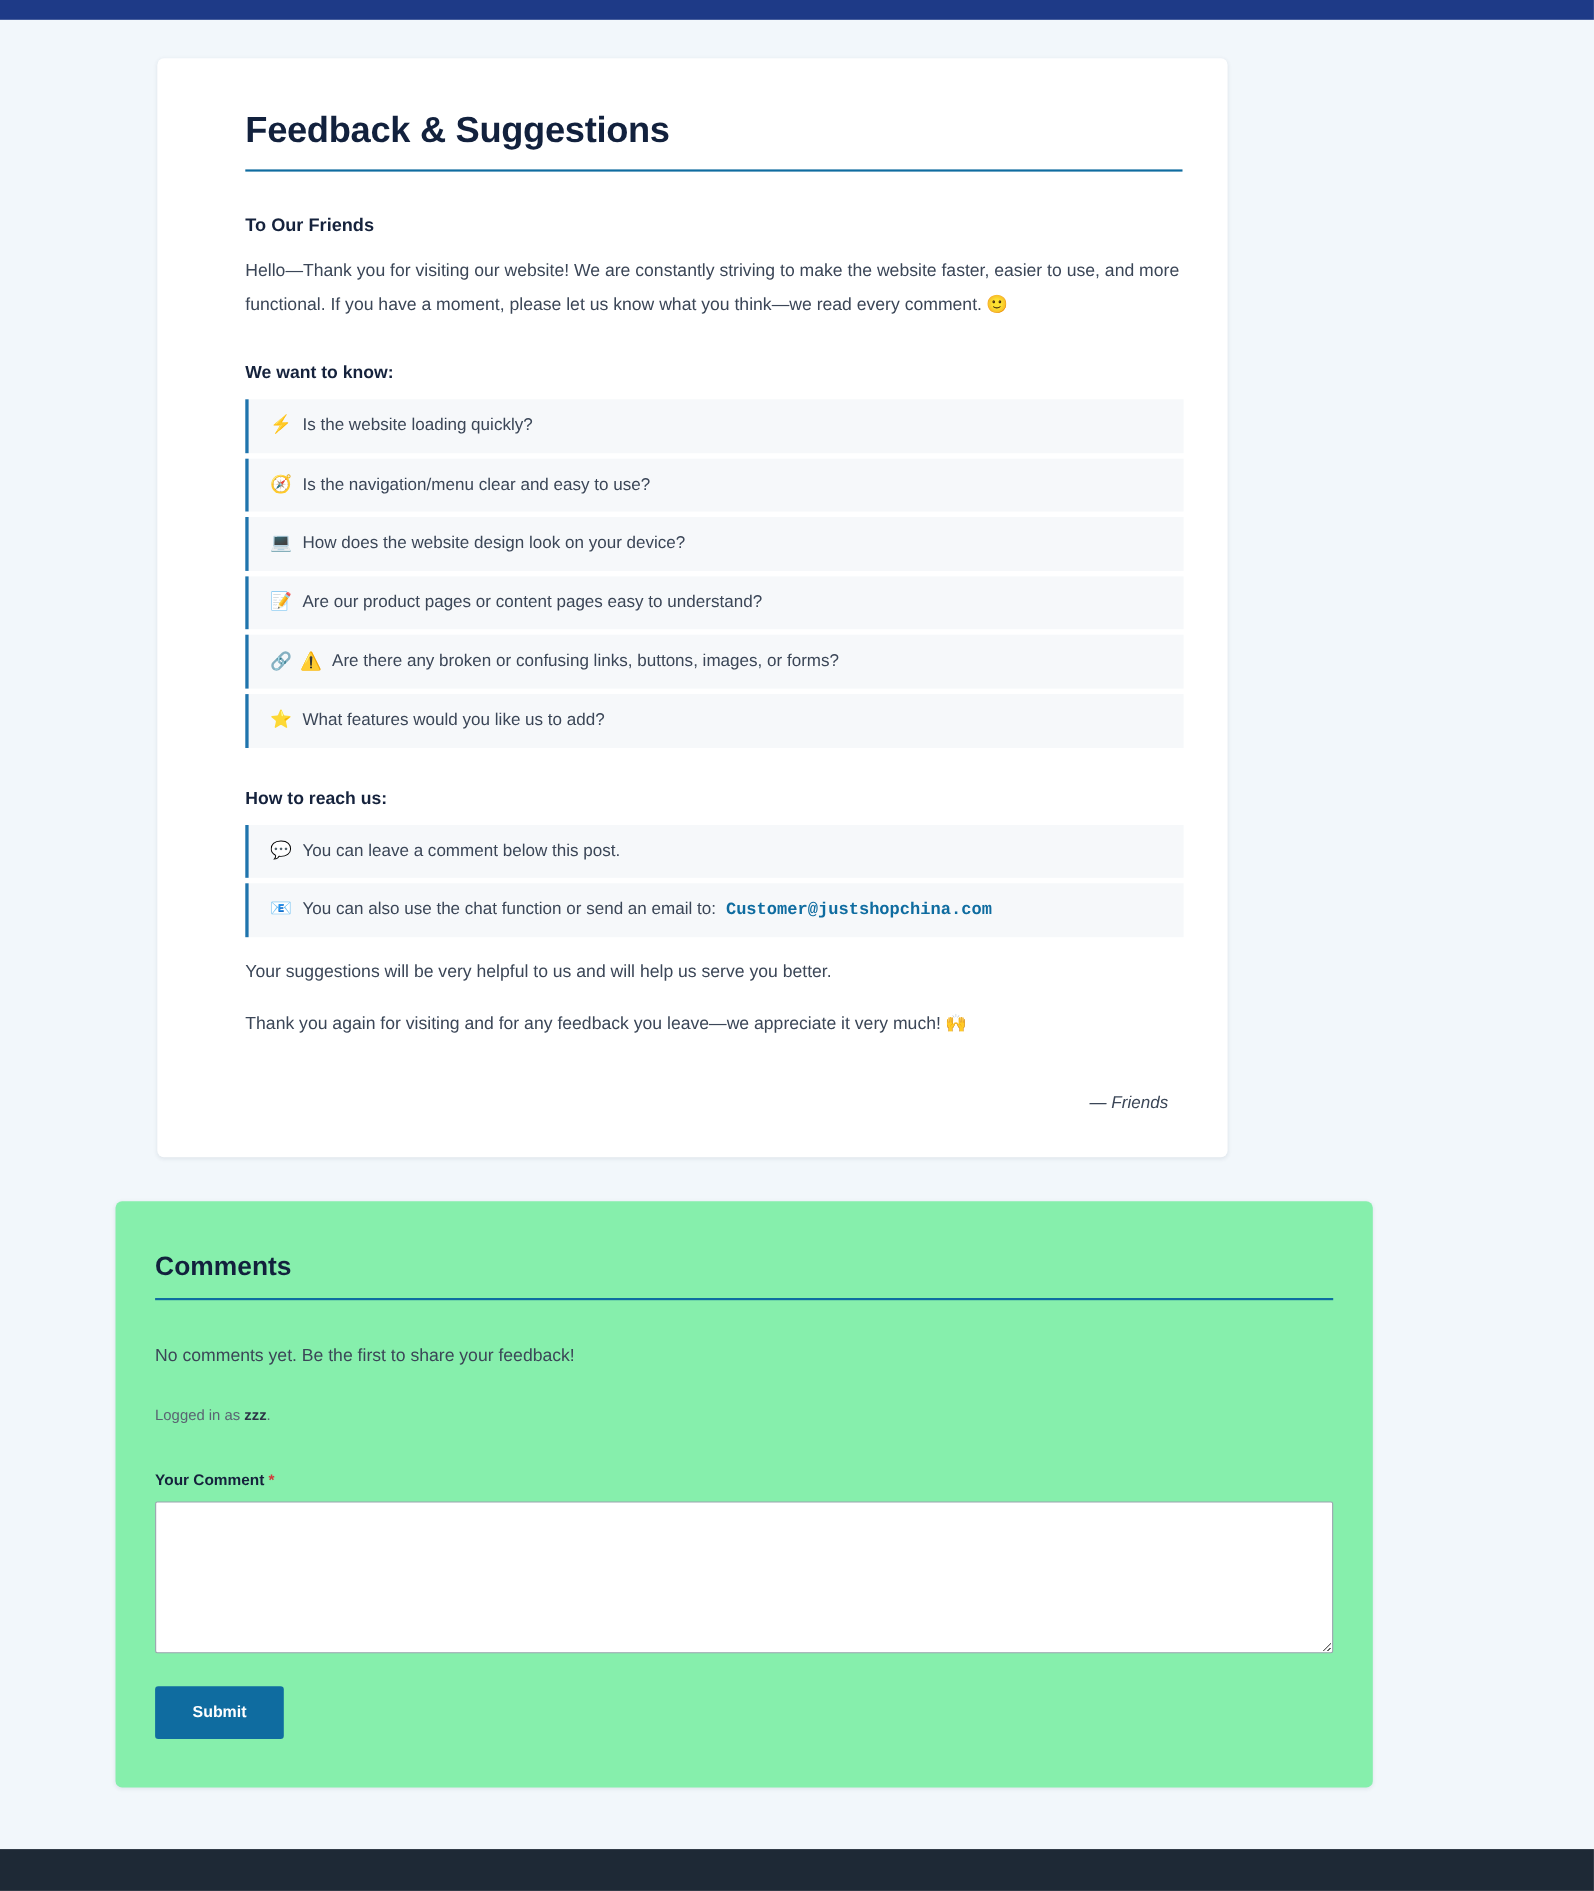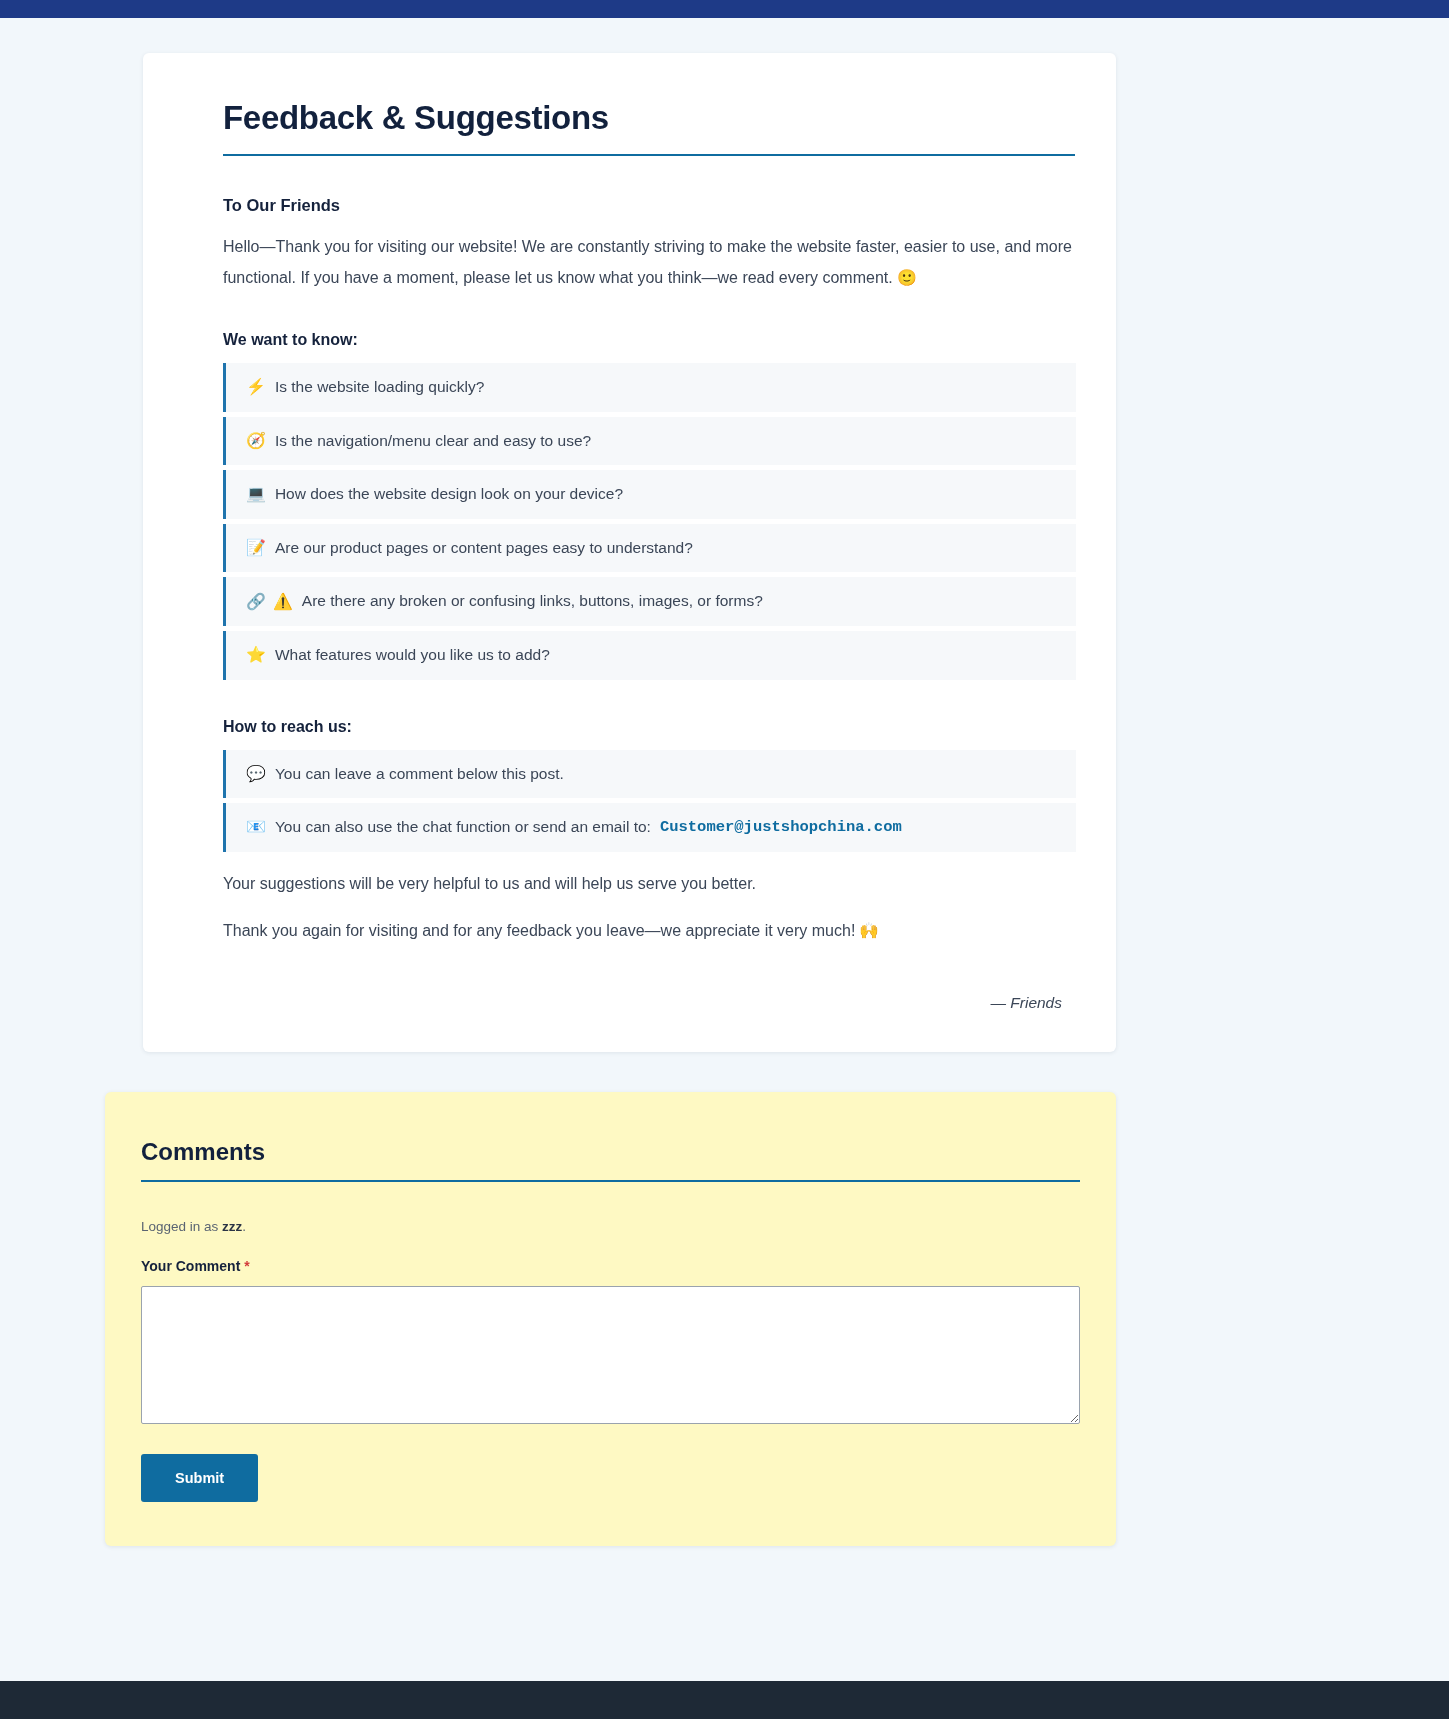--- a/index.html
+++ b/index.html
@@ -116,22 +116,22 @@
   .signature {
     text-align: right;
     font-style: italic;
     font-size: 15.5px;
     color: #3b4657;
     margin: 48px 14px 0 0;
   }
 
   
   .comments-card {
-    background: #fef9c3;
-    width: 1011px;
+    background: #86efac;
+    width: 1143px;
     margin: 40px 0 0 105px;
     border-radius: 6px;
     box-shadow: 0 1px 4px rgba(25,40,70,0.09);
     padding: 46px 36px 44px 36px;
   }
   .comments-title {
     font-size: 24px;
     font-weight: bold;
     color: #12213d;
     margin: 0 0 14px 0;
@@ -150,21 +150,21 @@
     font-size: 13.5px;
     color: #5a6472;
     margin-top: 37px;
   }
   .logged-in b { color: #2b3445; }
 
   .field-label {
     font-size: 14px;
     font-weight: bold;
     color: #15223c;
-    margin-top: 24px;
+    margin-top: 43px;
   }
   .req { color: #d23b3b; font-weight: bold; }
 
   .comment-box {
     display: block;
     width: 100%;
     height: 138px;
     margin-top: 12px;
     border: 1px solid #9aa3ae;
     border-radius: 2px;
@@ -254,20 +254,21 @@
     <p class="para">Thank you again for visiting and for any feedback you leave—we appreciate it very much! 🙌</p>
 
     <div class="signature">— Friends</div>
   </div>
 
   <div class="comments-card">
 
     <h2 class="comments-title">Comments</h2>
     <div class="comments-rule"></div>
 
+    <div class="no-comments">No comments yet. Be the first to share your feedback!</div>
 
     <div class="logged-in">
       <span>Logged in as </span><b>zzz</b><span>.</span>
     </div>
 
     <div class="field-label">
       <span>Your Comment</span>
       <span class="req">*</span>
     </div>
 

